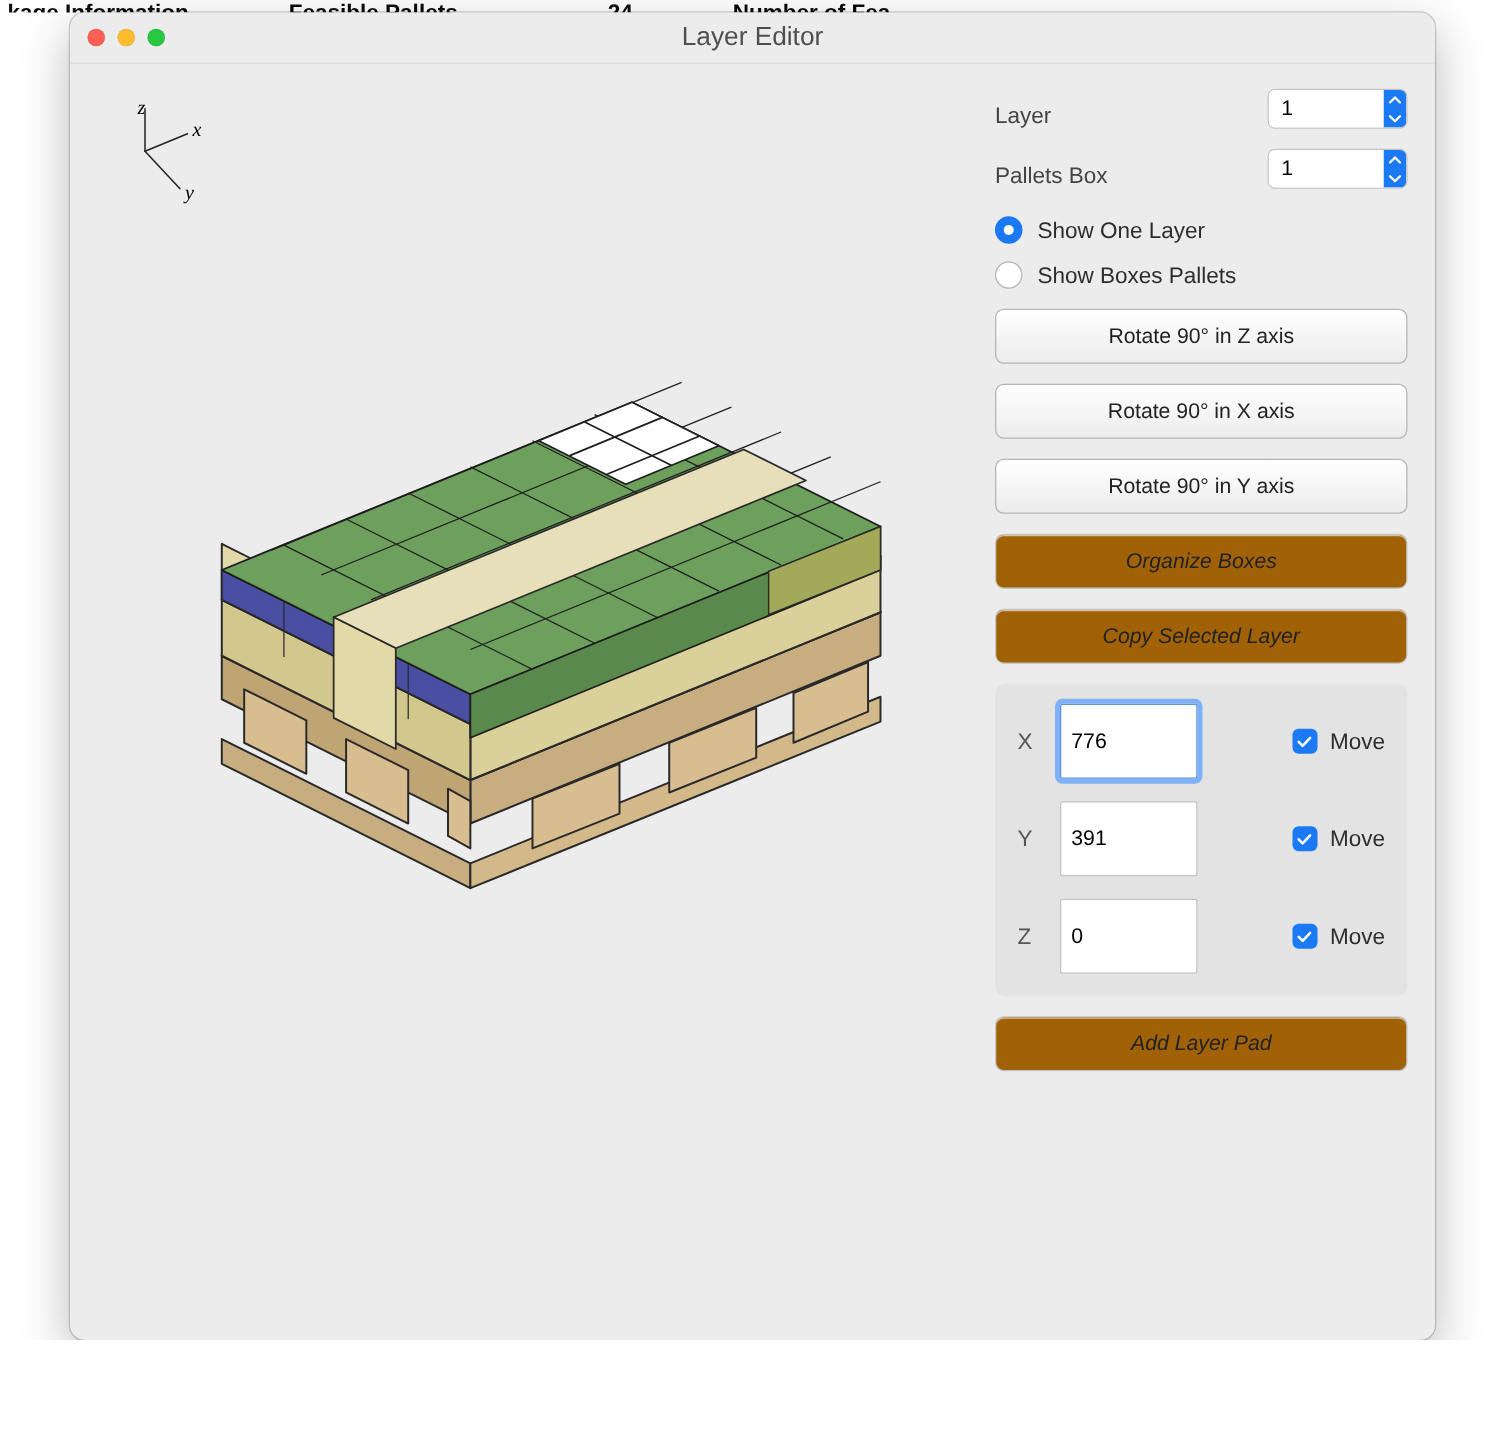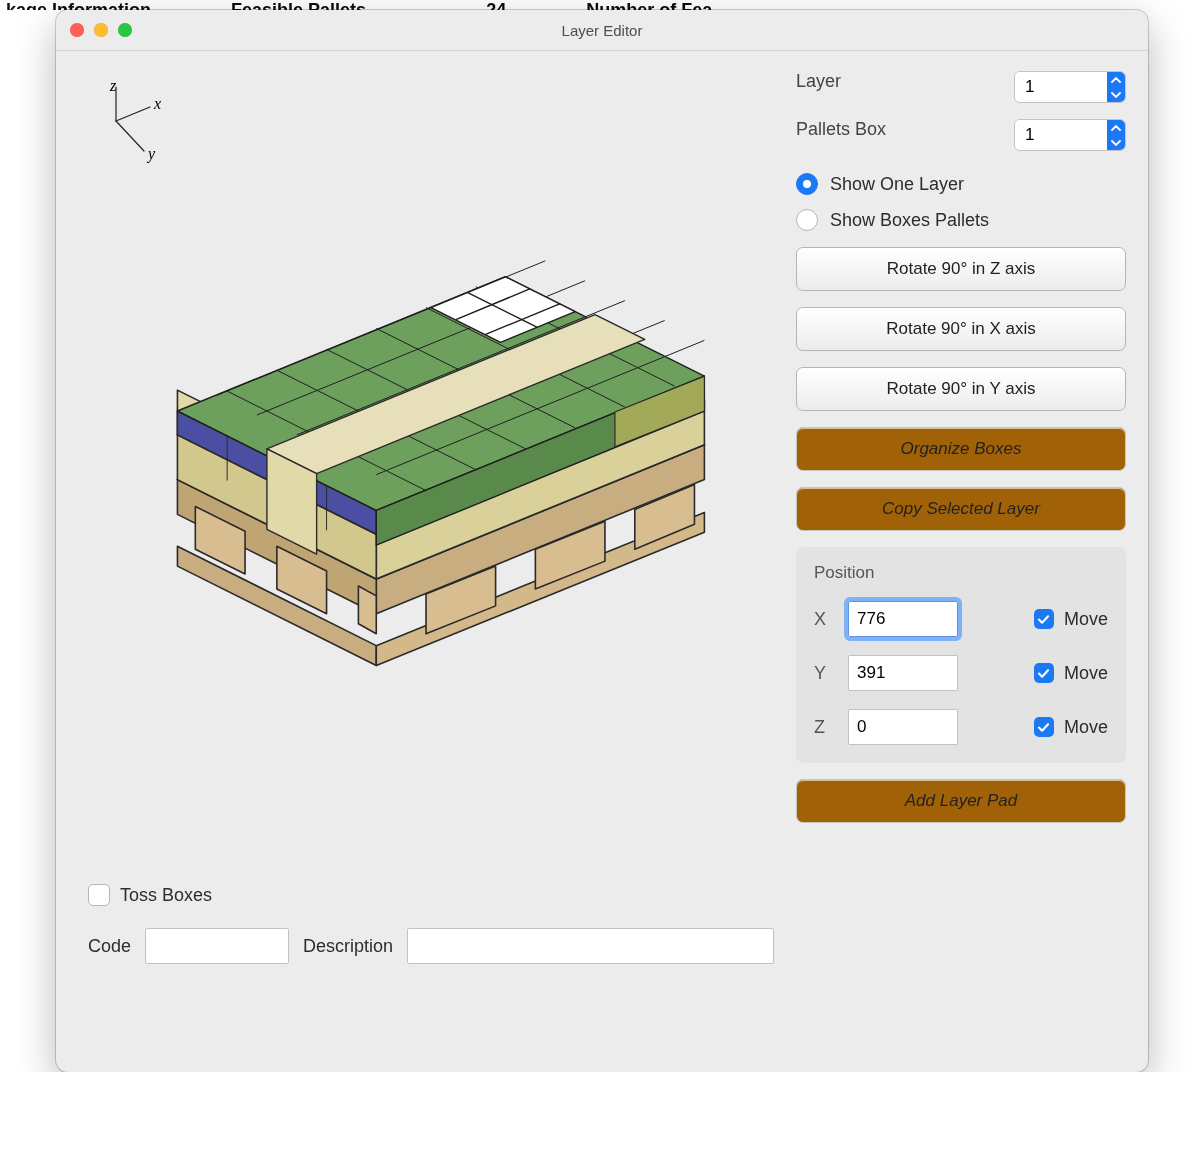--- a/index.html
+++ b/index.html
@@ -62,21 +62,21 @@
   }
   .traffic span{
     width:14px;height:14px;border-radius:50%;
     box-shadow:inset 0 0 1px rgba(0,0,0,0.25);
   }
   .tl-close{background:#ff5f57;}
   .tl-min{background:#febc2e;}
   .tl-zoom{background:#28c840;}
   .title{
     position:absolute;left:0;right:0;text-align:center;
-    font-size:15px;color:var(--title);font-weight:500;
+    font-size:21px;color:var(--title);font-weight:500;
   }
   .content{
     position:absolute;
     top:41px;left:0;right:0;bottom:0;
     padding:20px 22px 22px 22px;
   }
   .cols{
     display:flex;
     gap:22px;
     height:calc(100% - 82px);
@@ -120,21 +120,21 @@
   }
   
   .right{
     width:330px;
     display:flex;
     flex-direction:column;
     gap:16px;
   }
   .form-row{
     display:flex;
-    align-items:flex-start;
+    align-items:flex-end;
     justify-content:space-between;
   }
   .form-row label{color:var(--label);}
   .stepper{
     display:flex;align-items:stretch;
     width:110px;height:30px;
     border:1px solid var(--field-border);
     border-radius:6px;
     overflow:hidden;
     background:#fff;
@@ -186,21 +186,21 @@
   .pos-panel .hdr{font-size:17px;color:#555;}
   .pos-row{
     display:flex;align-items:center;gap:14px;
     justify-content:flex-start;
   }
   .pos-row .axis-l{width:20px;color:#555;}
   .pos-row .pfield{
     width:92px;height:30px;
     border:1px solid var(--field-border);
     background:#fff;border-radius:2px;
-    padding:2px 8px;font-size:17px;
+    padding:14px 8px;font-size:17px;
   }
   .pos-row .pfield.focused{
     outline:4px solid var(--focus);
     outline-offset:0;
     border-color:#5f93de;
   }
   .chk{
     width:20px;height:20px;border-radius:5px;
     display:flex;align-items:center;justify-content:center;
     flex:0 0 auto;
@@ -331,32 +331,20 @@
 
               <polygon points="190,214 520,79 570,104 240,239" fill="#e6dfb9" stroke="#2a2a2a"></polygon>
 
               <polygon points="190,214 240,239 240,320 190,295" fill="#e2d9a8" stroke="#2a2a2a"></polygon>
             </g>
 
             <polygon points="540,177 630,141 630,176 540,212" fill="#a2aa5a" stroke="#2a2a2a" stroke-width="1.2"></polygon>
           </svg>
         </div>
 
-        <div class="left-bottom">
-          <div class="toss-row">
-            <span class="chk empty"></span>
-            <span>Toss Boxes</span>
-          </div>
-          <div class="code-row">
-            <span>Code</span>
-            <input class="field" style="width: 130px;" value="">
-            <span>Description</span>
-            <input class="field" style="flex: 1 1 0%; min-width: 270px;" value="">
-          </div>
-        </div>
       </div>
 
       <div class="right">
 
         <div class="form-row">
           <label>Layer</label>
           <div class="stepper">
             <input value="1" style="">
             <div class="spin">
               <div>
@@ -403,21 +391,20 @@
           </div>
         </div>
 
         <div class="btn">Rotate 90° in Z axis</div>
         <div class="btn">Rotate 90° in X axis</div>
         <div class="btn">Rotate 90° in Y axis</div>
         <div class="btn flat">Organize Boxes</div>
         <div class="btn flat">Copy Selected Layer</div>
 
         <div class="pos-panel">
-          <div class="hdr">Position</div>
 
           <div class="pos-row">
             <span class="axis-l">X</span>
             <input class="pfield focused" value="776" style="">
             <div class="move">
               <span class="chk on">
                 <svg viewBox="0 0 14 12">
                     <path d="M2 6 L5.5 9.5 L12 2.5" stroke="#fff" stroke-width="2.2" fill="none" stroke-linecap="round" stroke-linejoin="round"></path>
                   </svg>
               </span>

